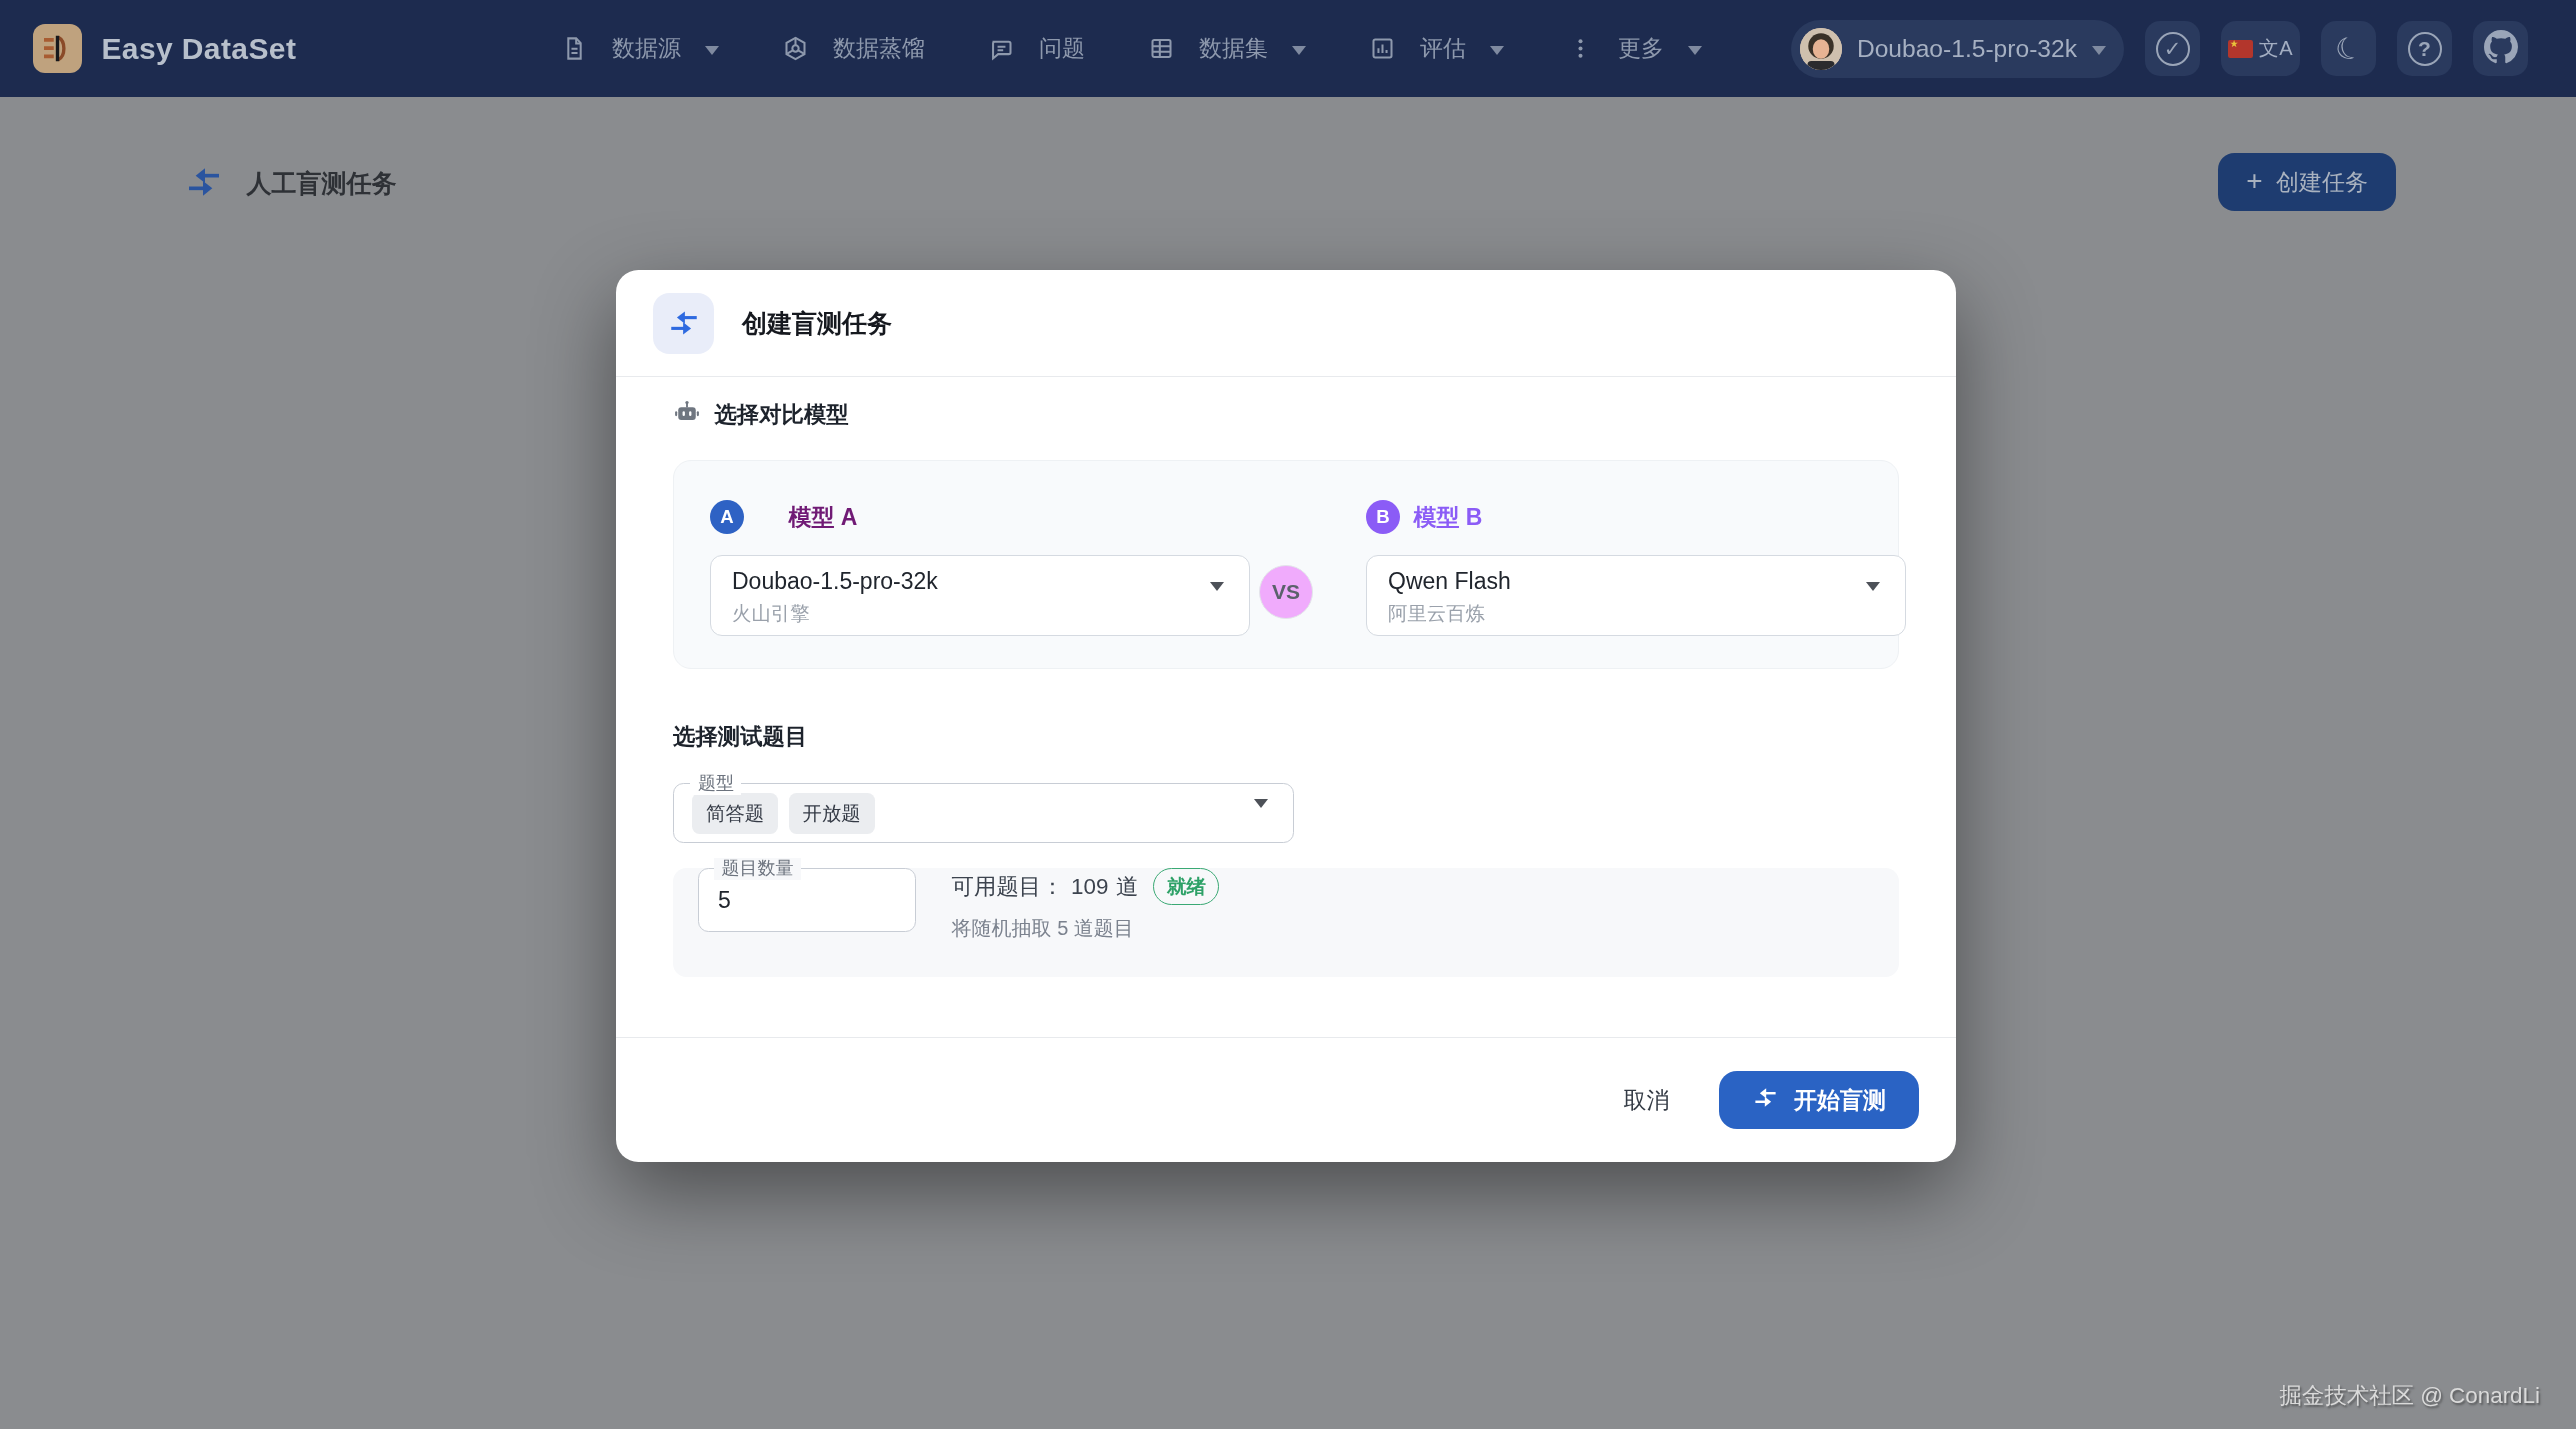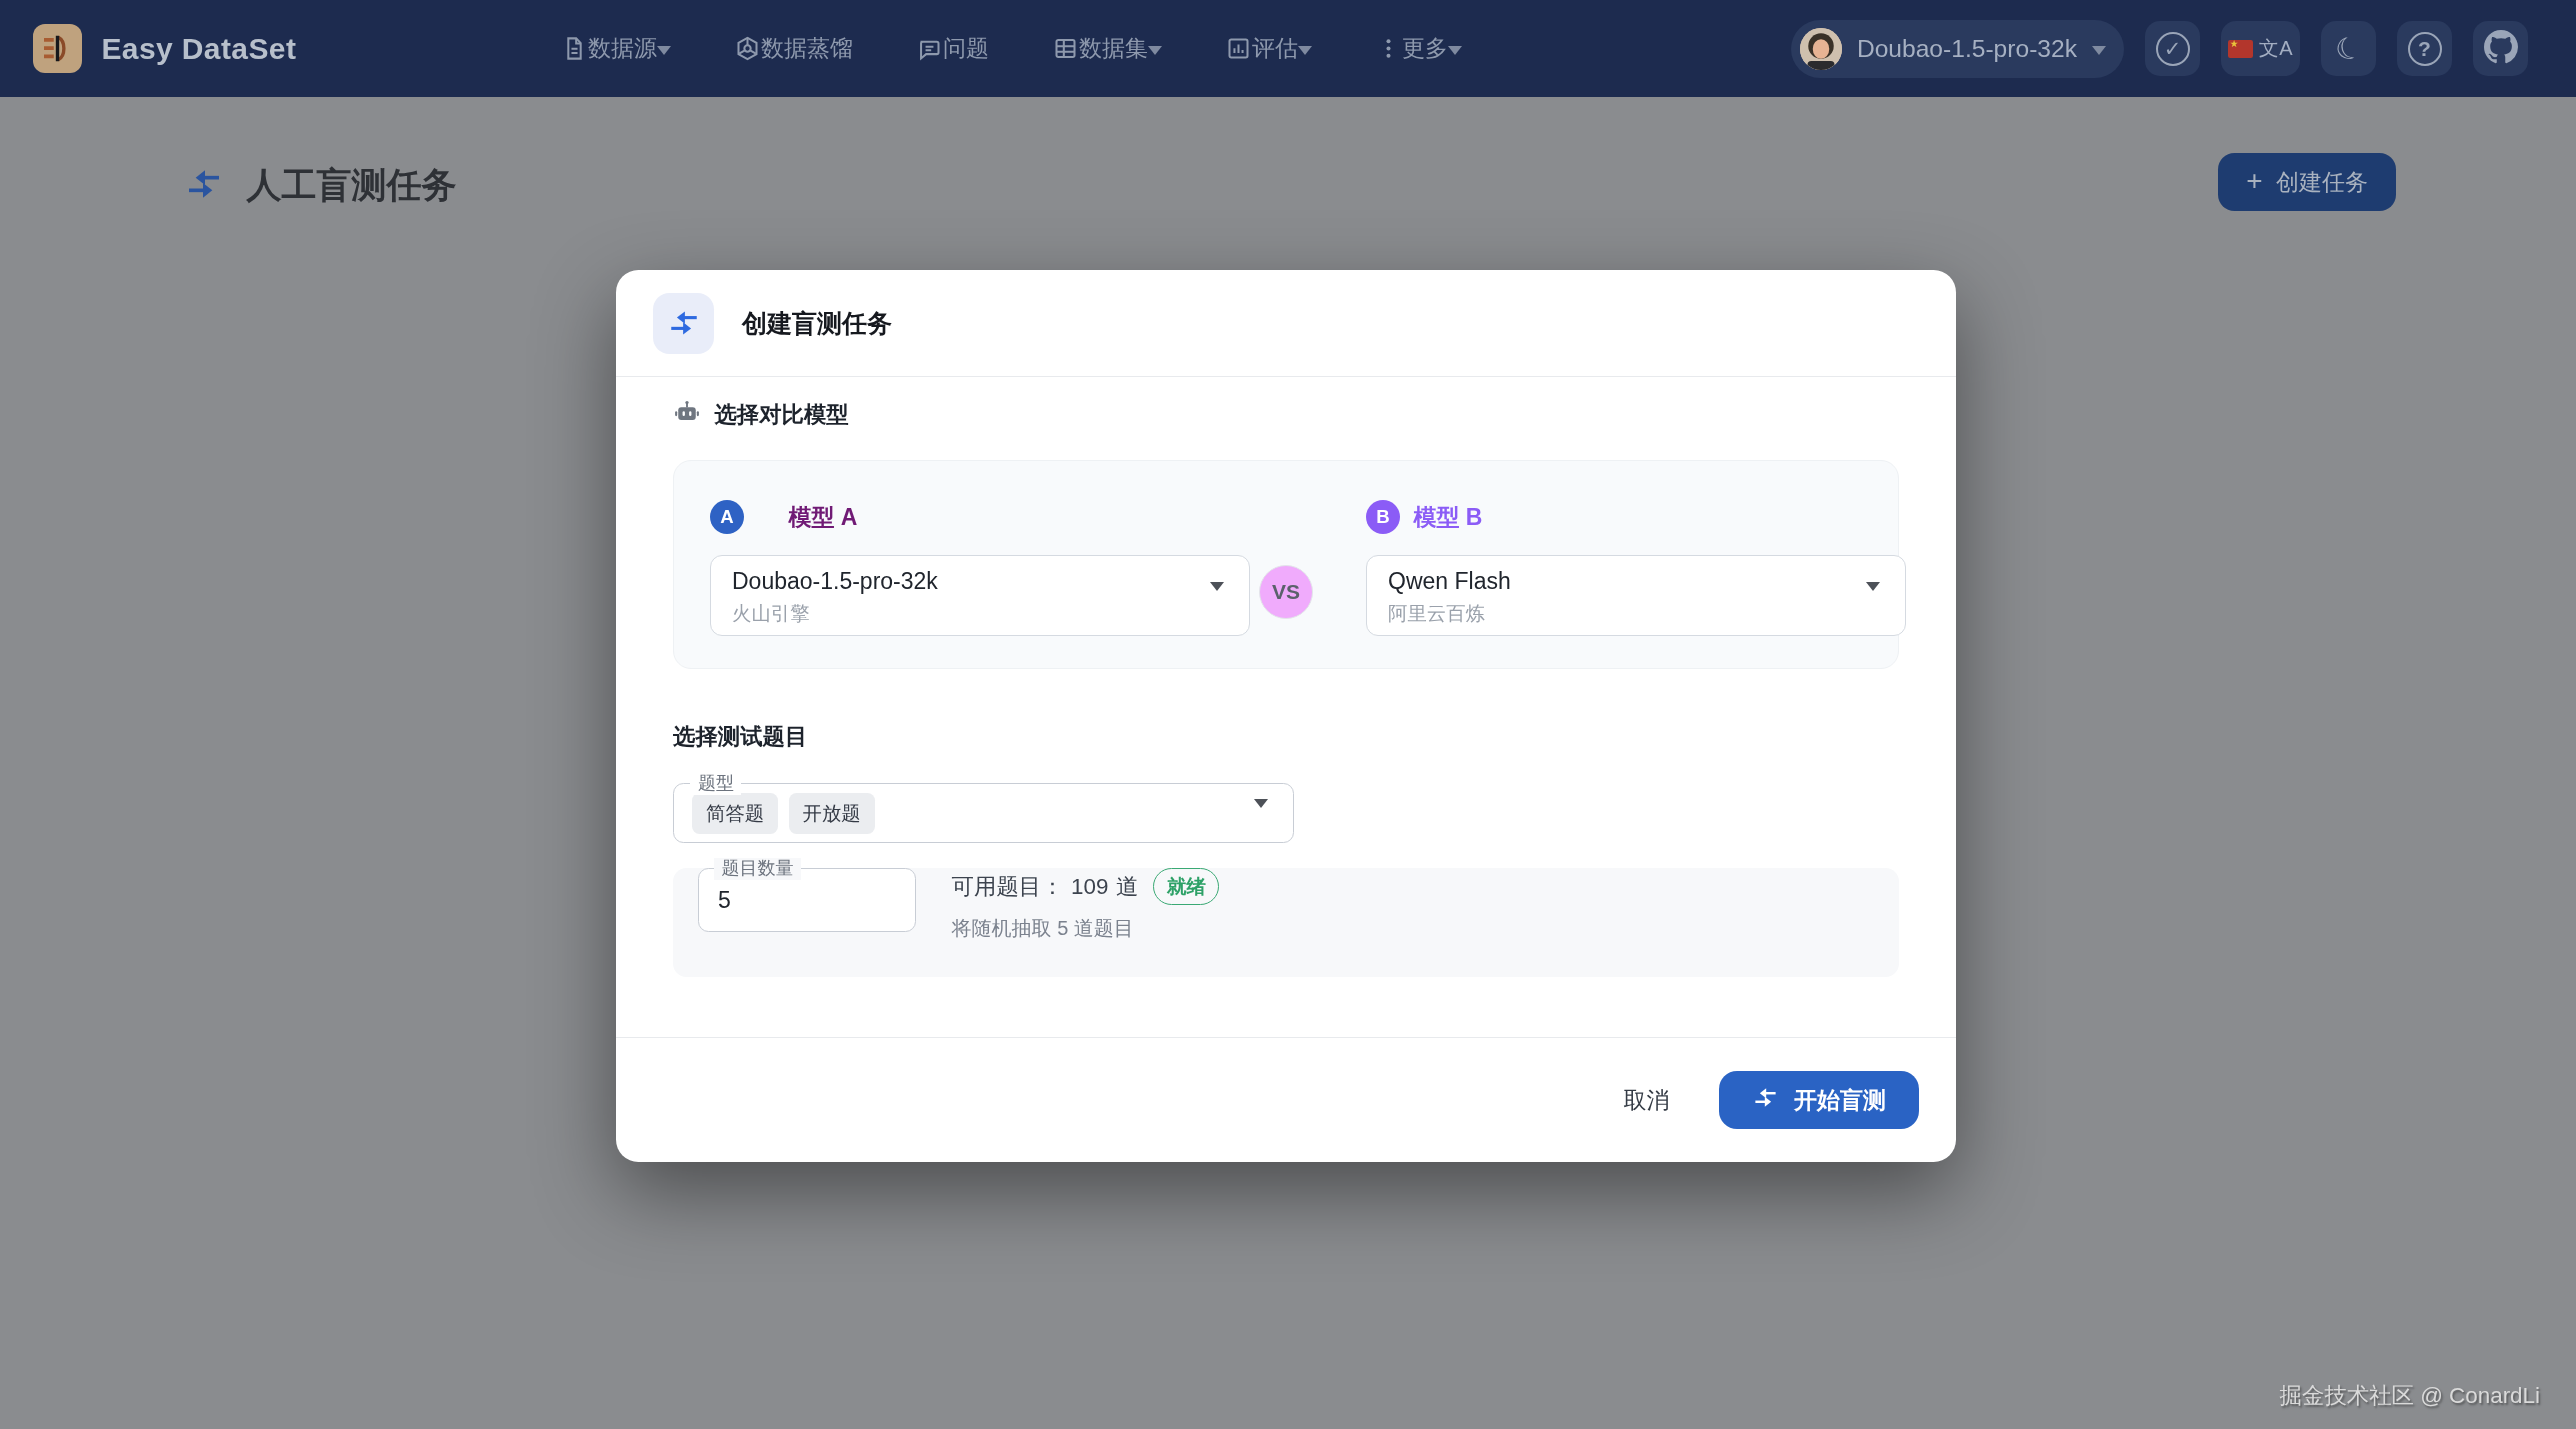--- a/index.html
+++ b/index.html
@@ -17,21 +17,21 @@
     background:#1d2b4f; display:flex; align-items:center;
   }
   .brand { position:absolute; left:33px; top:0; height:97px; display:flex; align-items:center; gap:19.4px; }
   .brand-logo {
     width:49px; height:49px; border-radius:12px; background:#bfa27e;
     display:flex; align-items:center; justify-content:center;
   }
   .brand-name { font-size:30px; font-weight:bold; color:#b7bfcb; letter-spacing:0.4px; }
 
   .nav-menu { position:absolute; left:561px; top:0; height:97px; display:flex; align-items:center; gap:63px; }
-  .nav-item { display:flex; align-items:center; gap:0; color:#8e99ad; font-size:23px; cursor:pointer; }
+  .nav-item { display:flex; align-items:center; gap:24px; color:#8e99ad; font-size:23px; cursor:pointer; }
   .nav-item svg { display:block; }
   .caret-down {
     width:0; height:0; border-left:7.5px solid transparent; border-right:7.5px solid transparent;
     border-top:9px solid #7f8aa0; margin-top:3px;
   }
   .caret-down.dark { border-top-color:#4d5158; }
 
   .nav-right { position:absolute; right:48px; top:0; height:97px; display:flex; align-items:center; gap:21px; }
   .model-pill {
     height:58px; border-radius:33px; background:#2a3a5e; display:flex; align-items:center;
@@ -48,21 +48,21 @@
   .flag::after { content:"★"; position:absolute; left:2.2px; top:-1.5px; font-size:9.7px; color:#e9c43a; }
   .lang-glyph { font-size:20px; color:#a3aec2; letter-spacing:0.7px; }
   .circle-glyph {
     width:34px; height:34px; border:2.2px solid #9aa5b8; border-radius:50%;
     display:flex; align-items:center; justify-content:center; font-size:21px; color:#9aa5b8; font-weight:bold;
   }
   .moon-glyph { font-size:30px; color:#9aa5b8; transform:rotate(-18deg); }
 
   
   .page-title-row { position:absolute; left:184px; top:162px; display:flex; align-items:center; gap:22.4px; }
-  .page-title { font-size:35px; font-weight:bold; color:#2e3136; }
+  .page-title { font-size:25px; font-weight:bold; color:#2e3136; }
   .create-task-btn {
     position:absolute; right:180px; top:153px; height:58px; border-radius:16.4px;
     background:#1e3c70; color:#a9b2bf; display:flex; align-items:center; gap:13.4px;
     padding:0 28px; font-size:23px; cursor:pointer;
   }
   .plus-glyph { font-size:28px; line-height:1; margin-top:-3px; }
 
   .watermark {
     position:absolute; right:36px; bottom:19.4px; font-size:22.4px; color:#dadada;
     text-shadow:1.5px 1.5px 2.2px rgba(0,0,0,.4);

